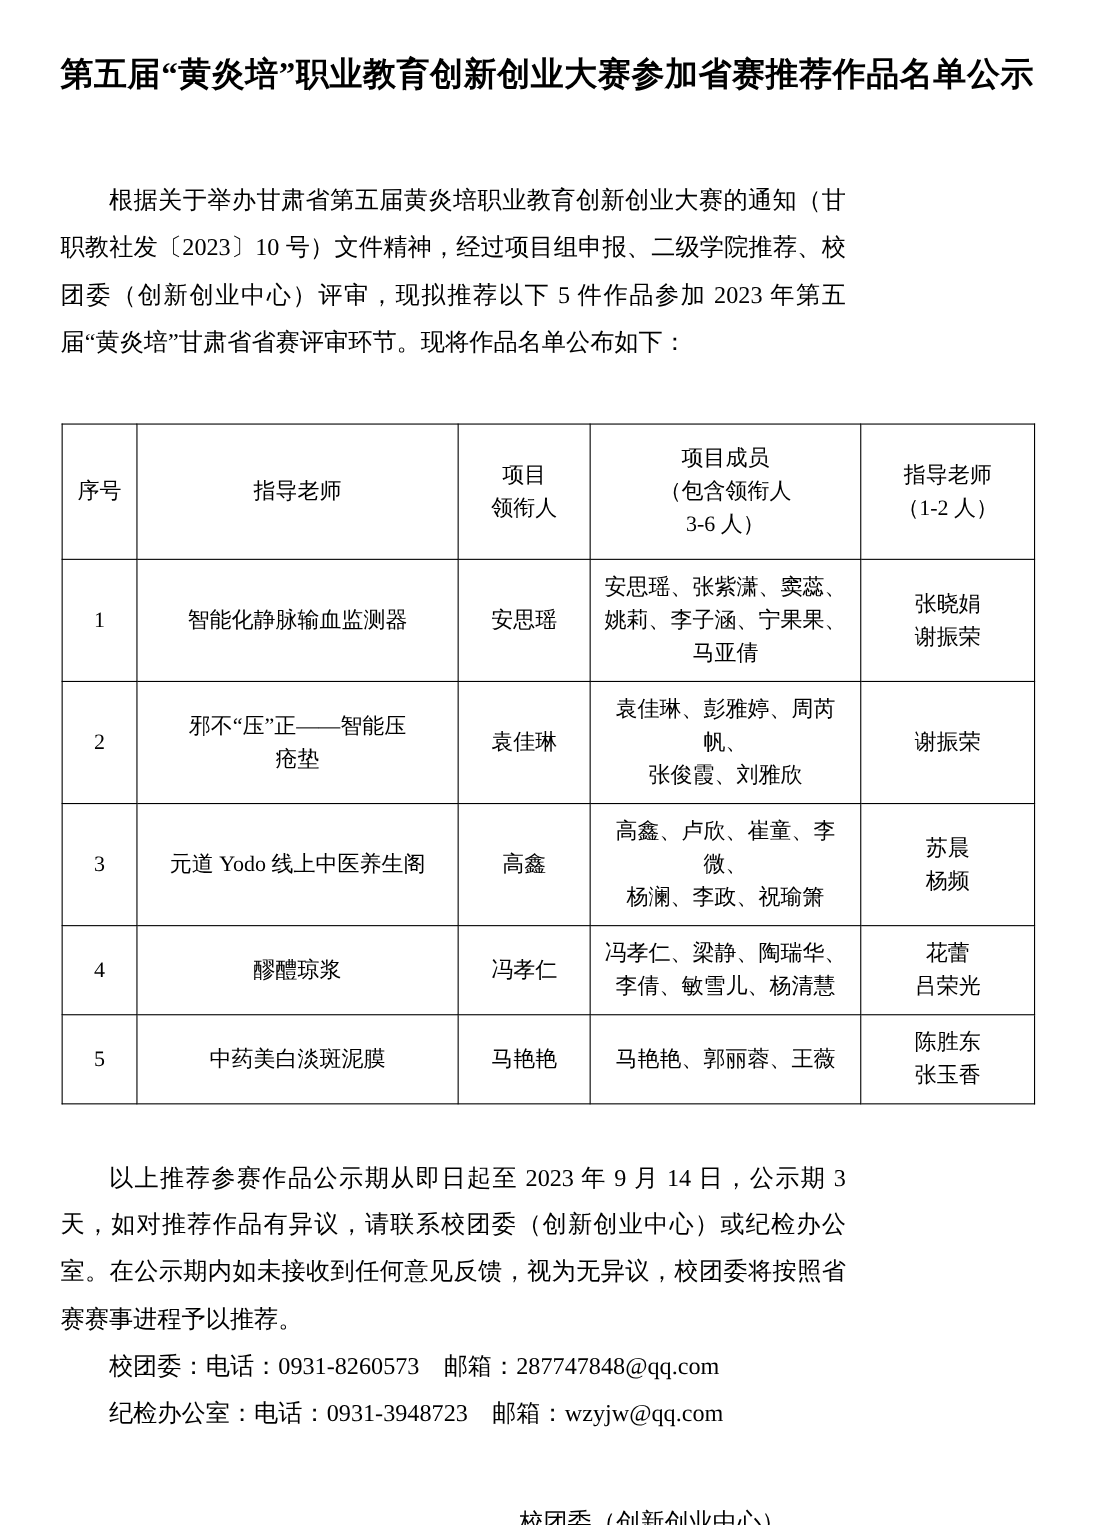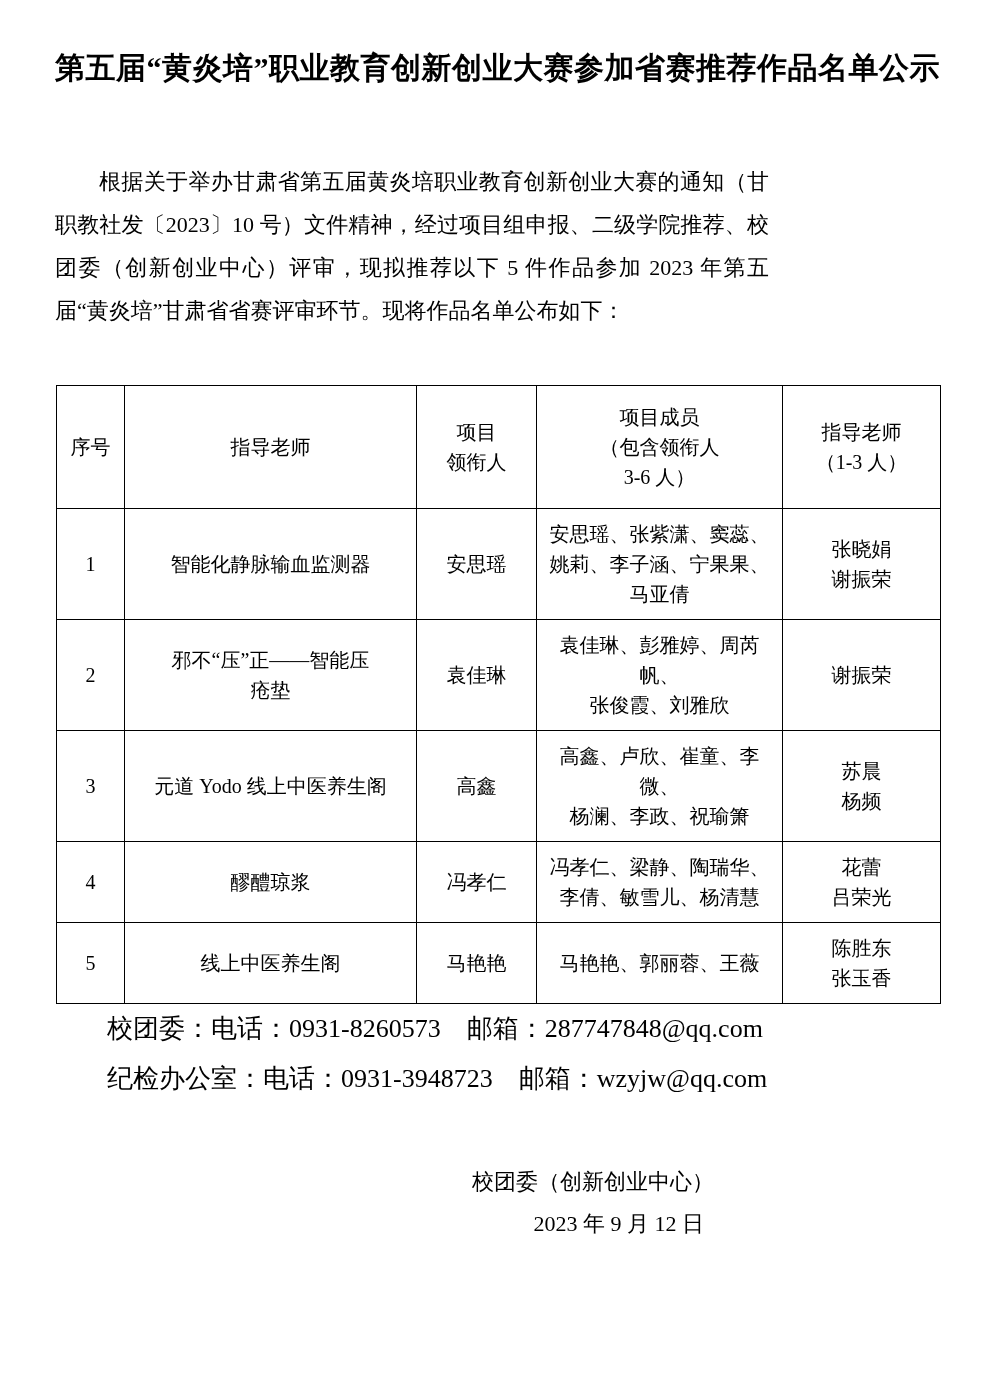--- a/index.html
+++ b/index.html
@@ -62,21 +62,21 @@
   .col-name { width: 292px; }
   .col-leader { width: 120px; }
   .col-members { width: 246px; }
   .col-teachers { width: 158px; }
   .cell-lines span { display: block; }
   .after-table {
     margin-top: 46px;
     text-indent: 2em;
   }
   .contact {
-    font-size: 26px;
+    font-size: 22px;
     line-height: 1.95;
     margin: 0;
     text-indent: 2em;
   }
   .sign-block {
     margin-top: 56px;
     text-align: right;
     padding-right: 55px;
     font-size: 22px;
     line-height: 1.9;
@@ -113,21 +113,21 @@
           <span>项目</span>
           <span>领衔人</span>
         </td>
         <td class="cell-lines">
           <span>项目成员</span>
           <span>（包含领衔人</span>
           <span>3-6 人）</span>
         </td>
         <td class="cell-lines">
           <span>指导老师</span>
-          <span>（1-3 人）</span>
+          <span>（1-2 人）</span>
         </td>
       </tr>
     </thead>
     <tbody>
       <tr>
         <td>1</td>
         <td>智能化静脉输血监测器</td>
         <td>安思瑶</td>
         <td class="cell-lines">
           <span>安思瑶、张紫潇、窦蕊、</span>
@@ -175,33 +175,34 @@
           <span>冯孝仁、梁静、陶瑞华、</span>
           <span>李倩、敏雪儿、杨清慧</span>
         </td>
         <td class="cell-lines">
           <span>花蕾</span>
           <span>吕荣光</span>
         </td>
       </tr>
       <tr>
         <td>5</td>
-        <td>线上中医养生阁</td>
+        <td>中药美白淡斑泥膜</td>
         <td>马艳艳</td>
         <td class="cell-lines">
           <span>马艳艳、郭丽蓉、王薇</span>
         </td>
         <td class="cell-lines">
           <span>陈胜东</span>
           <span>张玉香</span>
         </td>
       </tr>
     </tbody>
   </table>
 
+  <p class="body-para after-table">以上推荐参赛作品公示期从即日起至 2023 年 9 月 14 日，公示期 3 天，如对推荐作品有异议，请联系校团委（创新创业中心）或纪检办公室。在公示期内如未接收到任何意见反馈，视为无异议，校团委将按照省赛赛事进程予以推荐。</p>
 
   <p class="contact">校团委：电话：0931-8260573　邮箱：287747848@qq.com</p>
   <p class="contact">纪检办公室：电话：0931-3948723　邮箱：wzyjw@qq.com</p>
 
   <div class="sign-block">
     <div>校团委（创新创业中心）</div>
     <div class="sign-date">2023 年 9 月 12 日</div>
   </div>
 
 </div>

